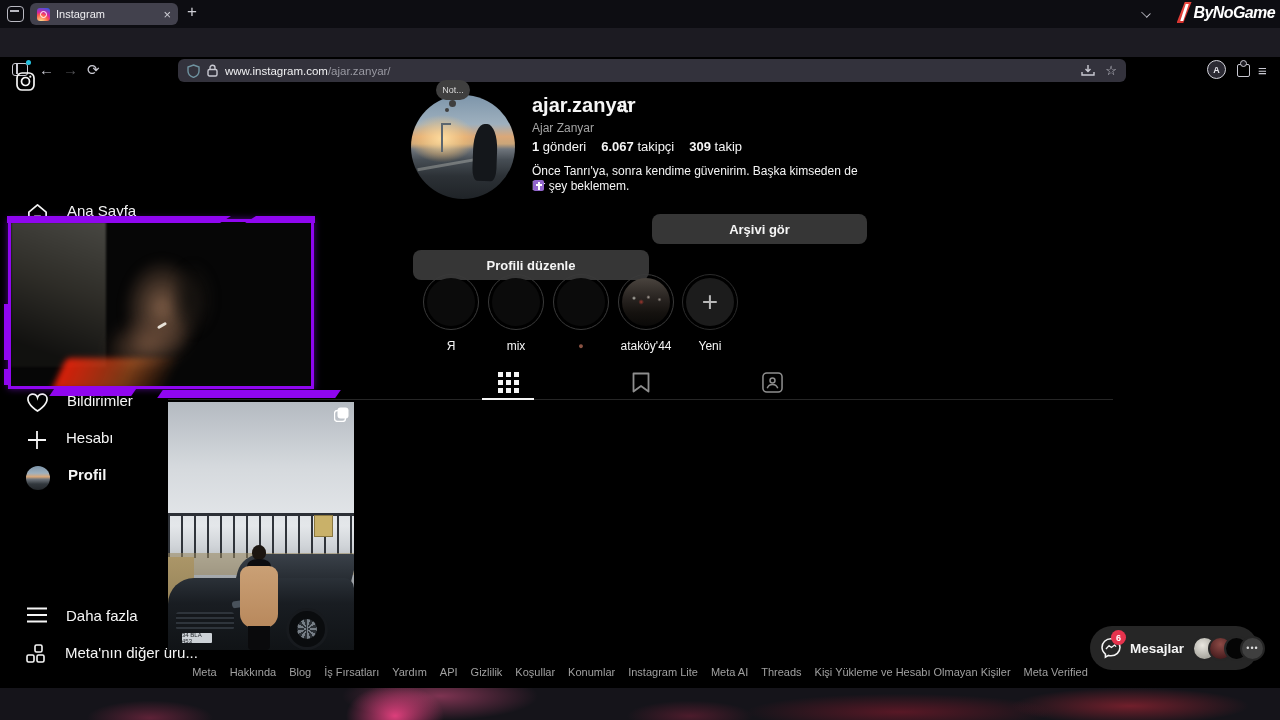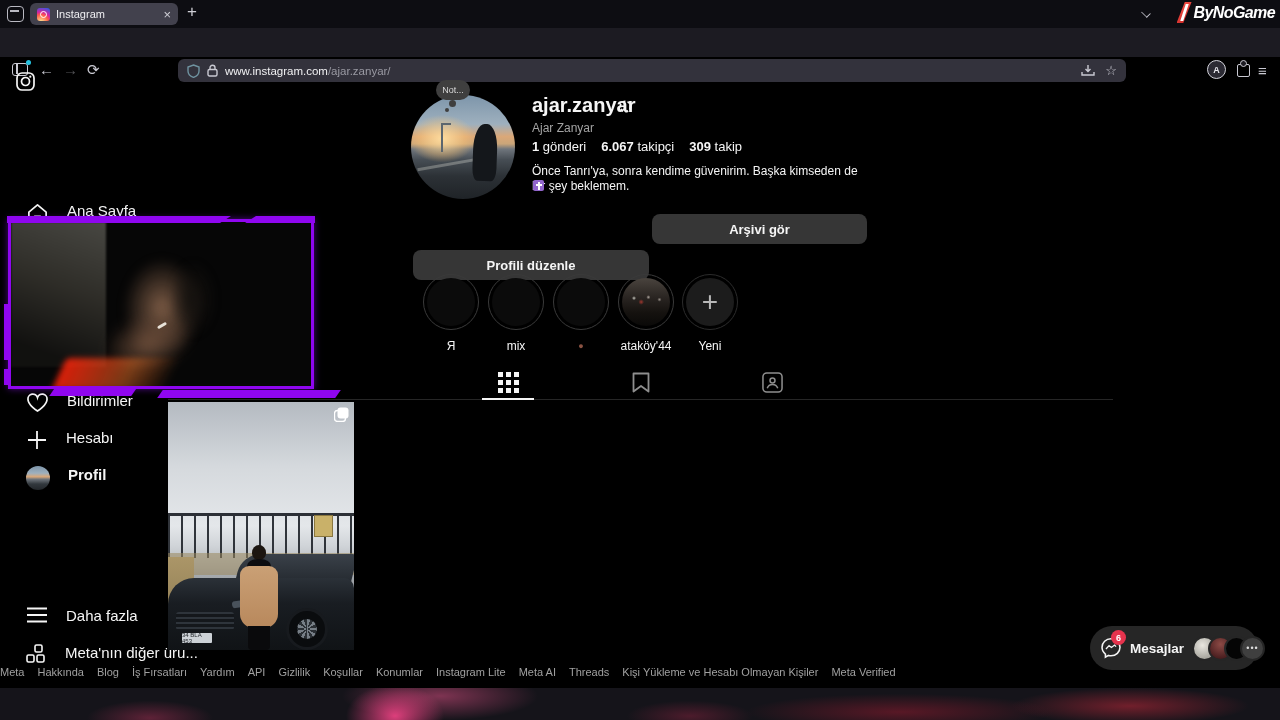--- a/index.html
+++ b/index.html
@@ -107,21 +107,21 @@
   .post .grille{position:absolute;left:8px;top:210px;width:58px;height:18px;background:repeating-linear-gradient(180deg,#2e343b 0 2px,#14171b 2px 5px);border-radius:3px;}
   .post .plate{position:absolute;left:14px;top:231px;width:30px;height:10px;background:#cdd2d7;border-radius:1px;font-size:6px;color:#23272c;display:flex;align-items:center;justify-content:center;}
   .post .headlight{position:absolute;left:64px;top:198px;width:22px;height:7px;background:#49525b;border-radius:3px;transform:rotate(-8deg);}
   .post .head{position:absolute;left:84px;top:143px;width:14px;height:15px;border-radius:50% 50% 45% 45%;background:#1c1611;}
   .post .scarf{position:absolute;left:79px;top:157px;width:24px;height:15px;border-radius:45%;background:#0d0d10;}
   .post .coat{position:absolute;left:72px;top:164px;width:38px;height:62px;border-radius:9px 9px 14px 14px;background:linear-gradient(180deg,#caa075,#b8885c);}
   .post .legs{position:absolute;left:80px;top:224px;width:22px;height:24px;background:#0a0a0c;border-radius:0 0 4px 4px;}
   .carousel{position:absolute;right:5px;top:5px;}
 
   
-  .footer{left:0;top:666px;width:1280px;display:flex;gap:13px;font-size:11px;color:#a0a0a0;}
+  .footer{left:0;top:666px;width:1280px;display:flex;justify-content:center;gap:13px;font-size:11px;color:#a0a0a0;}
   .footer span{white-space:nowrap;}
 
   
   .msgpill{left:1090px;top:626px;width:168px;height:44px;background:#262626;border-radius:24px;display:flex;align-items:center;padding:0 10px;box-sizing:border-box;gap:8px;}
   .msgicon{position:relative;flex:0 0 auto;}
   .msgbadge{position:absolute;left:11px;top:-7px;min-width:15px;height:15px;border-radius:8px;background:#e6334d;color:#fff;font-size:9px;font-weight:700;display:flex;align-items:center;justify-content:center;padding:0 3px;box-sizing:border-box;}
   .msglbl{font-size:13.5px;font-weight:700;}
   .mavs{margin-left:auto;display:flex;align-items:center;}
   .mav{width:21px;height:21px;border-radius:50%;border:2px solid #262626;box-sizing:content-box;}
   .mav+.mav{margin-left:-9px;}

